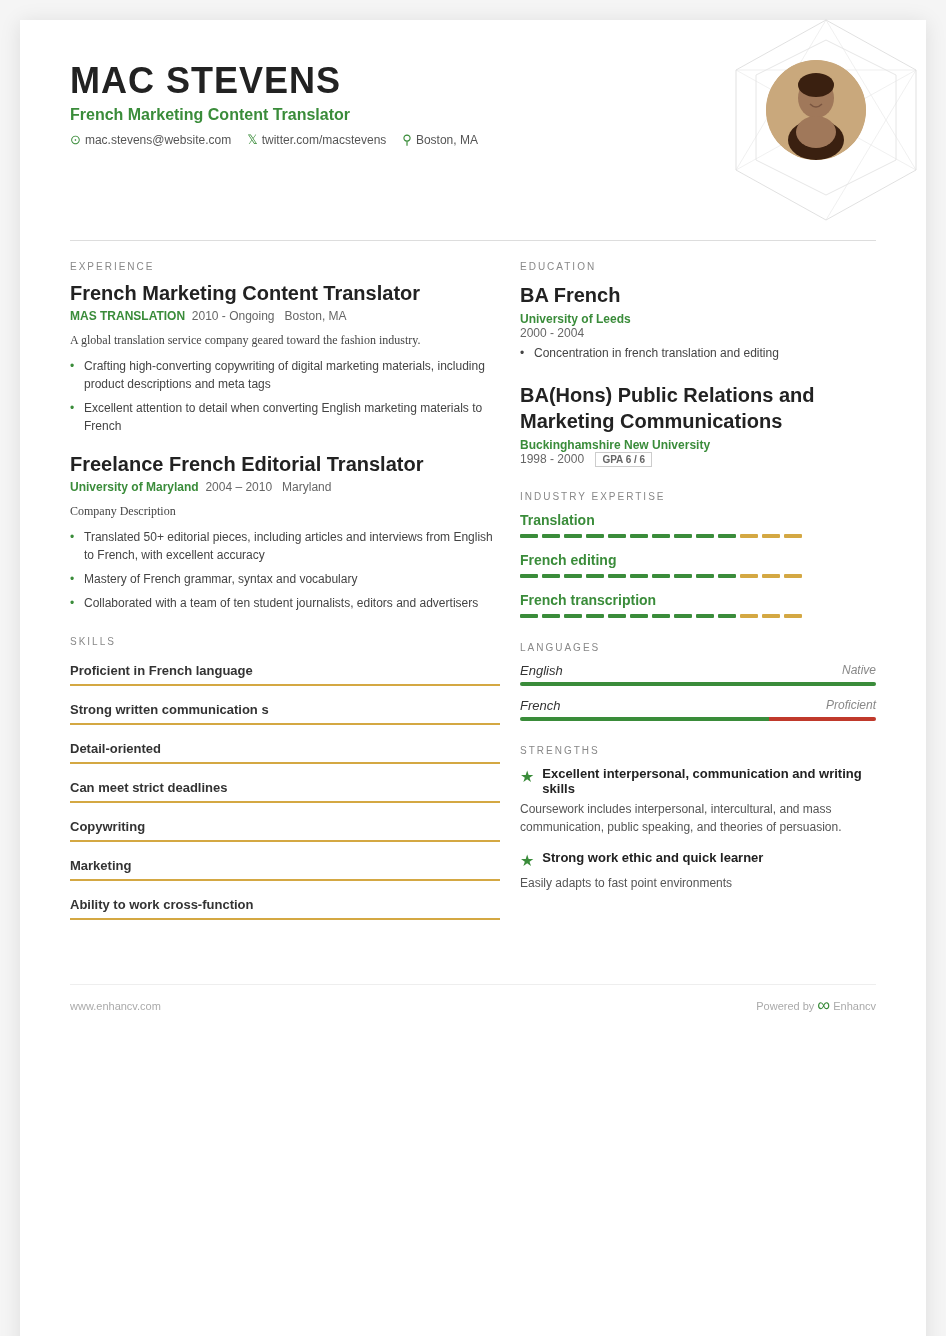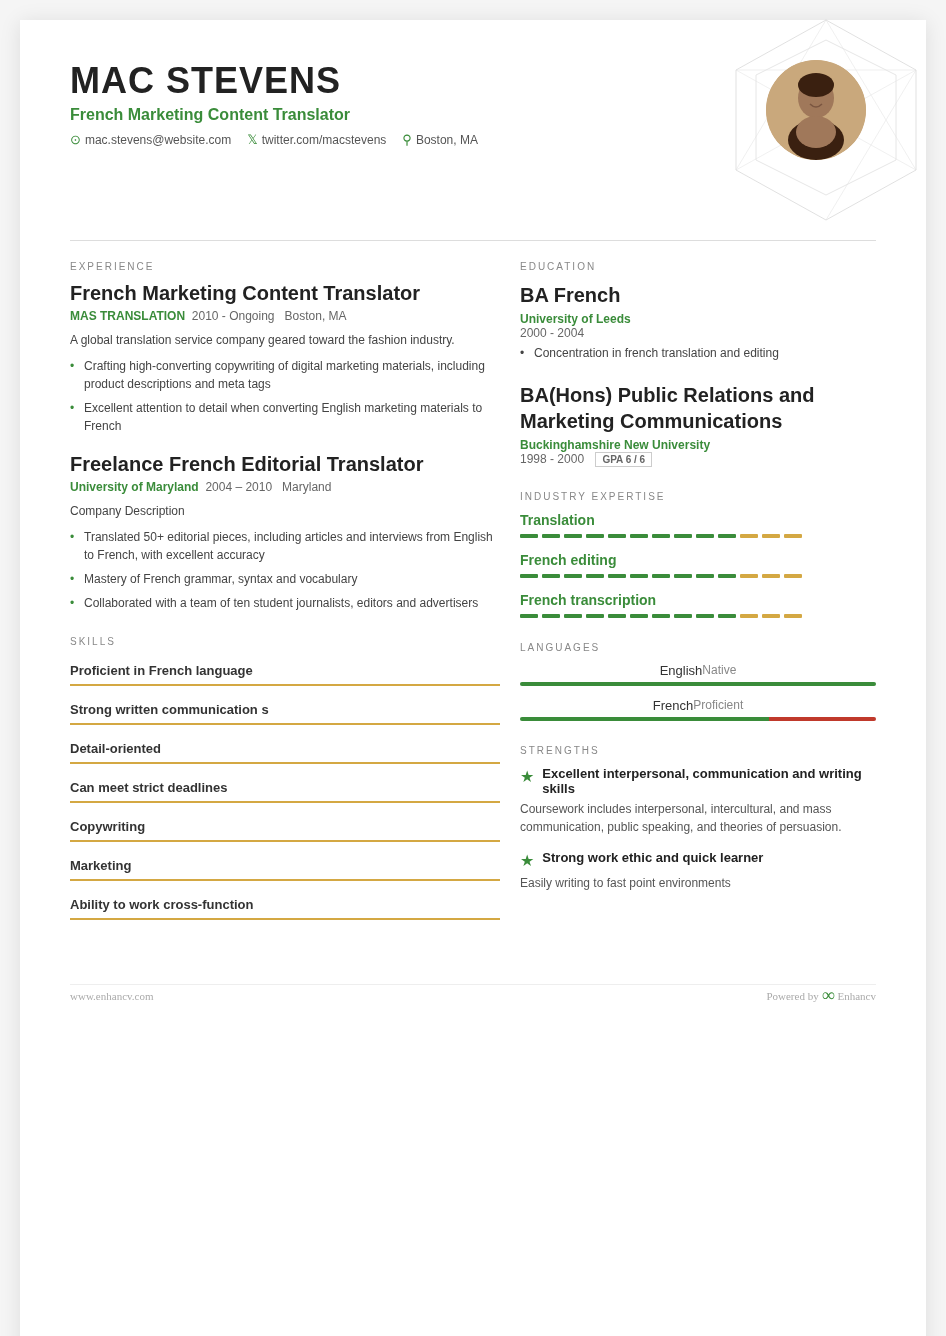--- a/index.html
+++ b/index.html
@@ -120,21 +120,21 @@
     }
     .exp-meta {
       font-size: 12px;
       color: #666;
       font-family: Arial, sans-serif;
       margin-bottom: 8px;
     }
     .exp-desc {
       font-size: 12px;
       color: #444;
-      font-family: Liberation Sans, sans-serif;
+      font-family: Liberation Serif, serif;
       margin-bottom: 8px;
       line-height: 1.5;
     }
     .exp-bullets {
       list-style: none;
       padding: 0;
     }
     .exp-bullets li {
       font-size: 12px;
       color: #444;
@@ -233,25 +233,26 @@
       border-radius: 1px;
     }
     .dash.dim {
       background: #d4a843;
     }
 
     
     .lang-item { margin-bottom: 12px; }
     .lang-header {
       display: flex;
-      justify-content: center;
+      justify-content: space-between;
       font-size: 13px;
       font-family: Arial, sans-serif;
       color: #333;
       margin-bottom: 4px;
+      font-style: italic;
     }
     .lang-level { color: #888; font-size: 12px; }
     .lang-bar-bg {
       height: 4px;
       background: #eee;
       border-radius: 2px;
     }
     .lang-bar-fill {
       height: 4px;
       border-radius: 2px;
@@ -289,24 +290,25 @@
       line-height: 1.5;
       padding-left: 0;
     }
 
     
     .footer {
       display: flex;
       justify-content: space-between;
       align-items: center;
       margin-top: 40px;
+      padding-top: 10px;
       border-top: 1px solid #eee;
       font-size: 11px;
       color: #aaa;
-      font-family: Liberation Serif, serif;
+      font-family: Liberation Sans, sans-serif;
     }
     .footer-logo {
       display: flex;
       align-items: center;
       gap: 3px;
     }
     .logo-icon {
       font-size: 18px;
       color: #3a8c3a;
     }
@@ -544,21 +546,21 @@
             <span class="strength-title">Excellent interpersonal, communication and writing skills</span>
           </div>
           <div class="strength-desc">Coursework includes interpersonal, intercultural, and mass communication, public speaking, and theories of persuasion.</div>
         </div>
 
         <div class="strength-item">
           <div class="strength-header">
             <span class="star-icon">★</span>
             <span class="strength-title">Strong work ethic and quick learner</span>
           </div>
-          <div class="strength-desc">Easily writing to fast point environments</div>
+          <div class="strength-desc">Easily adapts to fast point environments</div>
         </div>
       </div>
 
     </div>
   </div>
 
   <div class="footer">
     <span>www.enhancv.com</span>
     <div class="footer-logo">
       <span>Powered by</span>

